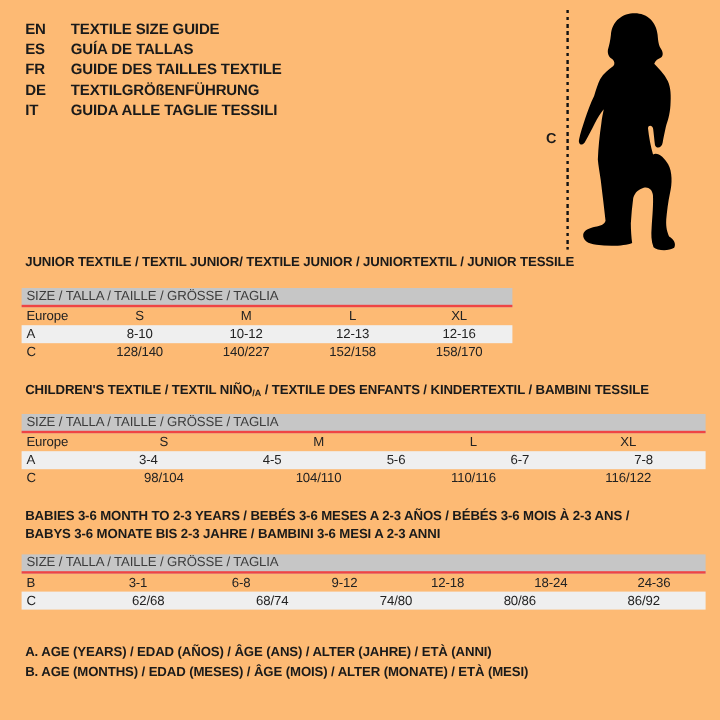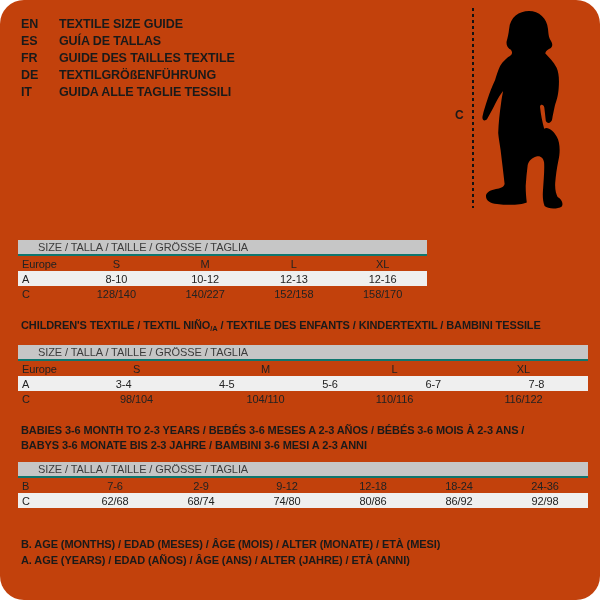--- a/index.html
+++ b/index.html
@@ -1,39 +1,38 @@
 <!DOCTYPE html>
 <html><head>
 <meta charset="utf-8">
 <style>
   html,body { margin:0; padding:0; background:#fff; }
   .page {
-    position:relative; width:600px; height:600px; background:#c2410c;
+    position:relative; width:600px; height:600px; background:#fdba74;
     font-family:"Liberation Sans", sans-serif; color:#1a1a1a; overflow:hidden;
     letter-spacing:-0.1px;
-    border-radius:24px;
   }
   
   .langs { position:absolute; left:21px; top:16px; font-size:12.5px; font-weight:bold; line-height:17px; }
   .lang-row { display:grid; grid-template-columns:38px auto; }
   
   .baby-svg { position:absolute; left:478px; top:2px; }
   .dash-line {
     position:absolute; left:472px; top:8px; width:2px; height:200px;
     background:repeating-linear-gradient(to bottom, #121212 0 3px, transparent 3px 6px);
   }
   .c-label { position:absolute; left:455px; top:108px; font-size:12px; font-weight:bold; }
   
   .sec-title { position:absolute; left:21px; font-size:11px; font-weight:bold; line-height:15px; white-space:nowrap; }
   .sub { font-size:7.5px; vertical-align:-2px; }
   
   .size-table { position:absolute; left:18px; }
   .t-head {
-    background:#c6c6c6; border-bottom:2px solid #0f766e;
-    height:14px; line-height:14px; padding-left:20px;
+    background:#c6c6c6; border-bottom:2px solid #ef4444;
+    height:14px; line-height:14px; padding-left:4px;
     font-size:11px; color:#3c3c3c; white-space:nowrap; overflow:hidden;
   }
   .t-row { display:flex; height:15px; line-height:17px; font-size:11px; color:#222; }
   .t-row:nth-child(even) { background:#efefef; }
   .t-label { width:50px; padding-left:4px; flex:0 0 auto; }
   .t-cell { flex:1 1 0; text-align:center; }
   
   .footnotes { position:absolute; left:21px; top:536px; font-size:11px; font-weight:bold; line-height:16px; }
 </style>
 </head>
@@ -107,20 +106,23 @@
       C5.6,109 7.6,103 9.6,97
       C11.6,91 14.1,84 17.1,78
       C18.6,73 20.1,68 22.1,64
       C25.1,59 29.1,56 33.1,53
       C34.6,51.5 34.1,49 32.6,47.5
       C29.6,46 28.1,43 28.6,39.5
       C29.6,36 30.6,32 31.1,27
       C32.1,15 41,9 51,9 Z"></path>
   </svg>
 
+  <div class="sec-title" style="top:212px">
+    <span>JUNIOR TEXTILE / TEXTIL JUNIOR/ TEXTILE JUNIOR / JUNIORTEXTIL / JUNIOR TESSILE</span>
+  </div>
   <div class="size-table" style="top:240px; width:409px">
       <div class="t-head">SIZE / TALLA / TAILLE / GRÖSSE / TAGLIA</div>
       <div class="t-body">
         <div class="t-row">
           <span class="t-label">Europe</span>
           <span class="t-cell">S</span>
           <span class="t-cell">M</span>
           <span class="t-cell">L</span>
           <span class="t-cell">XL</span>
         </div>
@@ -174,37 +176,36 @@
 
   <div class="sec-title" style="top:423px">
     <div>BABIES 3-6 MONTH TO 2-3 YEARS / BEBÉS 3-6 MESES A 2-3 AÑOS / BÉBÉS 3-6 MOIS À 2-3 ANS /</div>
     <div>BABYS 3-6 MONATE BIS 2-3 JAHRE / BAMBINI 3-6 MESI A 2-3 ANNI</div>
   </div>
   <div class="size-table" style="top:462px; width:570px">
       <div class="t-head">SIZE / TALLA / TAILLE / GRÖSSE / TAGLIA</div>
       <div class="t-body">
         <div class="t-row">
           <span class="t-label">B</span>
-          <span class="t-cell">7-6</span>
-          <span class="t-cell">2-9</span>
+          <span class="t-cell">3-1</span>
+          <span class="t-cell">6-8</span>
           <span class="t-cell">9-12</span>
           <span class="t-cell">12-18</span>
           <span class="t-cell">18-24</span>
           <span class="t-cell">24-36</span>
         </div>
         <div class="t-row">
           <span class="t-label">C</span>
           <span class="t-cell">62/68</span>
           <span class="t-cell">68/74</span>
           <span class="t-cell">74/80</span>
           <span class="t-cell">80/86</span>
           <span class="t-cell">86/92</span>
-          <span class="t-cell">92/98</span>
         </div>
       </div>
     </div>
 
   <div class="footnotes">
+    <div>A. AGE (YEARS) / EDAD (AÑOS) / ÂGE (ANS) / ALTER (JAHRE) / ETÀ (ANNI)</div>
     <div>B. AGE (MONTHS) / EDAD (MESES) / ÂGE (MOIS) / ALTER (MONATE) / ETÀ (MESI)</div>
-    <div>A. AGE (YEARS) / EDAD (AÑOS) / ÂGE (ANS) / ALTER (JAHRE) / ETÀ (ANNI)</div>
   </div>
 
 </div>
 
 </body></html>

